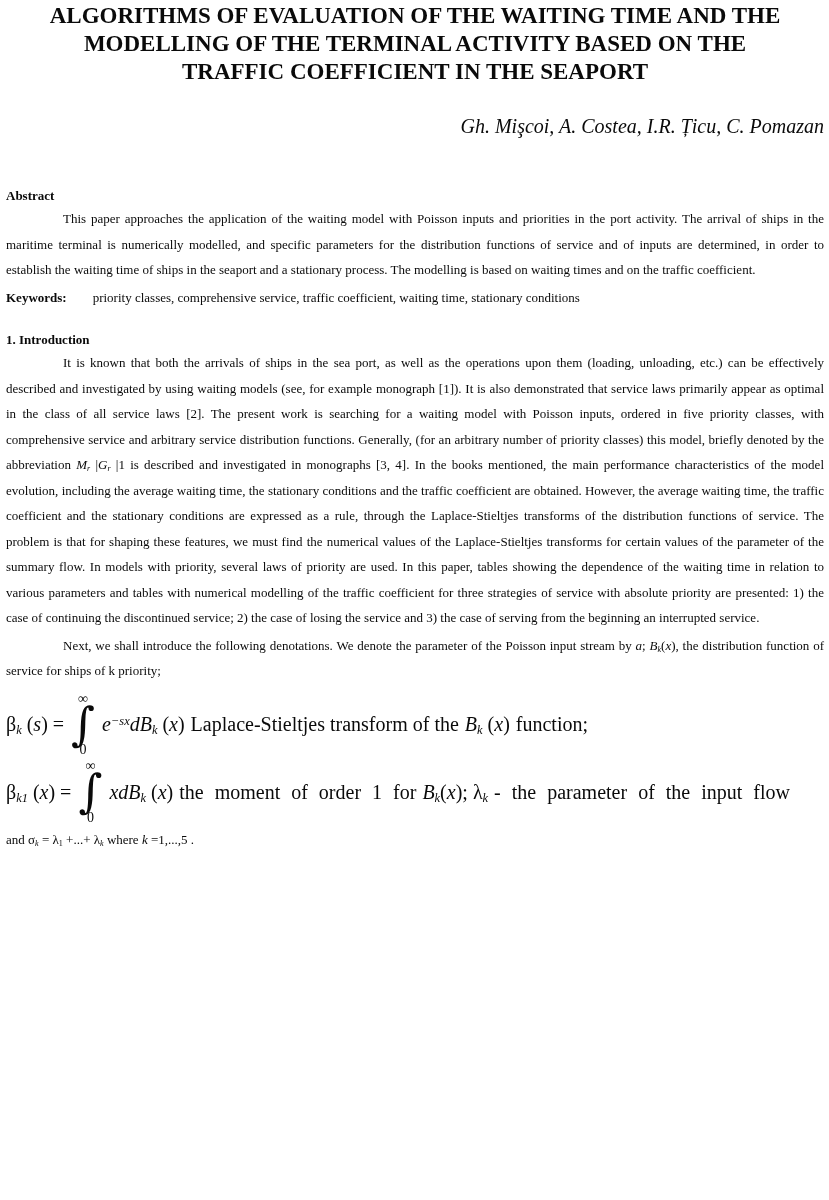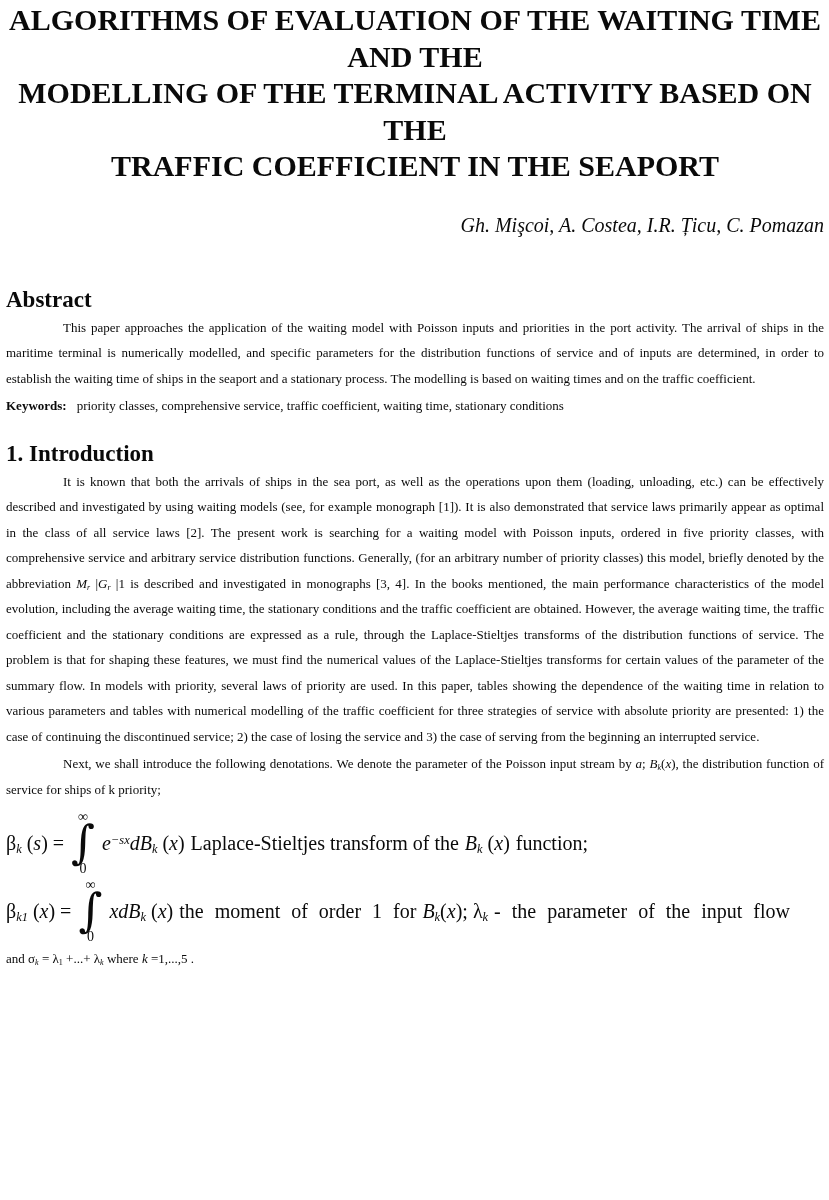--- a/index.html
+++ b/index.html
@@ -3,35 +3,35 @@
 <meta charset="utf-8">
 <style>
   html, body { margin: 0; padding: 0; }
   body {
     width: 829px; height: 1200px; overflow: hidden;
     background: #ffffff; color: #0a0a0a;
     font-family: "Liberation Serif", "DejaVu Serif", serif;
   }
   .page { padding: 2px 5px 0 6px; }
 
-  .title { margin: 0; text-align: center; font-weight: bold; font-size: 30px; line-height: 1.22; }
+  .title { margin: 0; text-align: center; font-weight: bold; font-size: 23px; line-height: 1.22; }
   .title .tline { display: block; }
 
   .authors { margin-top: 29px; text-align: right; font-style: italic; font-size: 20px; }
 
-  .sect-head { margin-top: 50px; font-weight: bold; font-size: 23px; }
+  .sect-head { margin-top: 50px; font-weight: bold; font-size: 13px; }
   .intro-head { margin-top: 22px; }
 
   p.body {
     margin: 2px 0 0 0; font-size: 13px; line-height: 25.5px;
     text-align: justify;
   }
   p.indent { text-indent: 57px; }
   .keywords { margin-top: 13px; }
-  .keywords .kw-label { font-weight: bold; margin-right: 10px; }
+  .keywords .kw-label { font-weight: bold; margin-right: 26px; }
   .p2 { margin-top: 21px; font-family: Liberation Serif, serif; }
   .it { font-style: italic; }
   sub, sup { line-height: 0; font-size: 0.62em; }
   sub { vertical-align: -0.28em; }
   sup { vertical-align: 0.5em; }
   .math { white-space: pre; text-align: right; }
   .seg-text { white-space: pre-wrap; }
 
   .formula {
     display: flex; align-items: center; gap: 6px;

